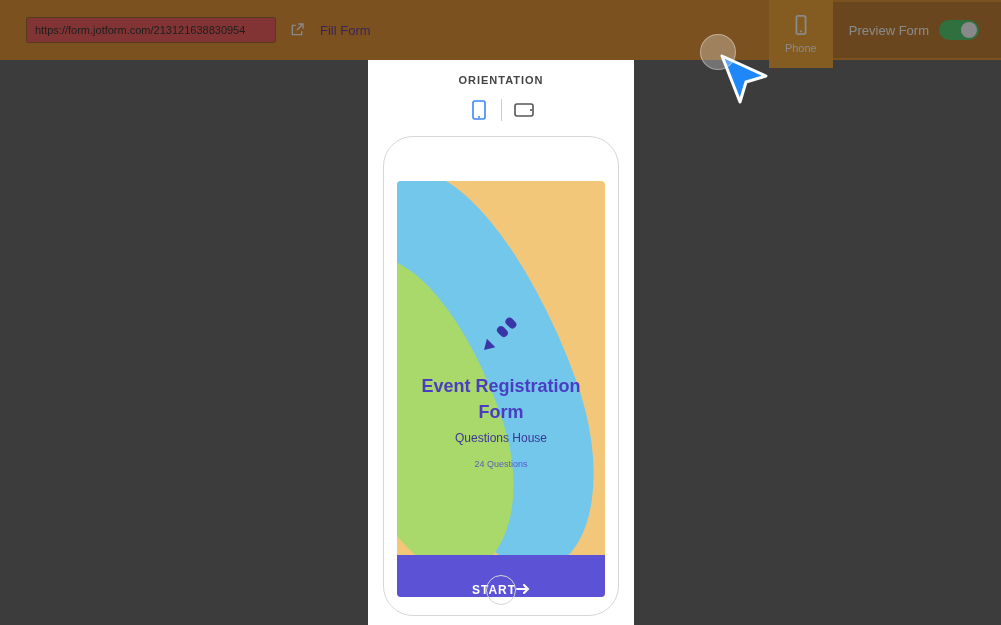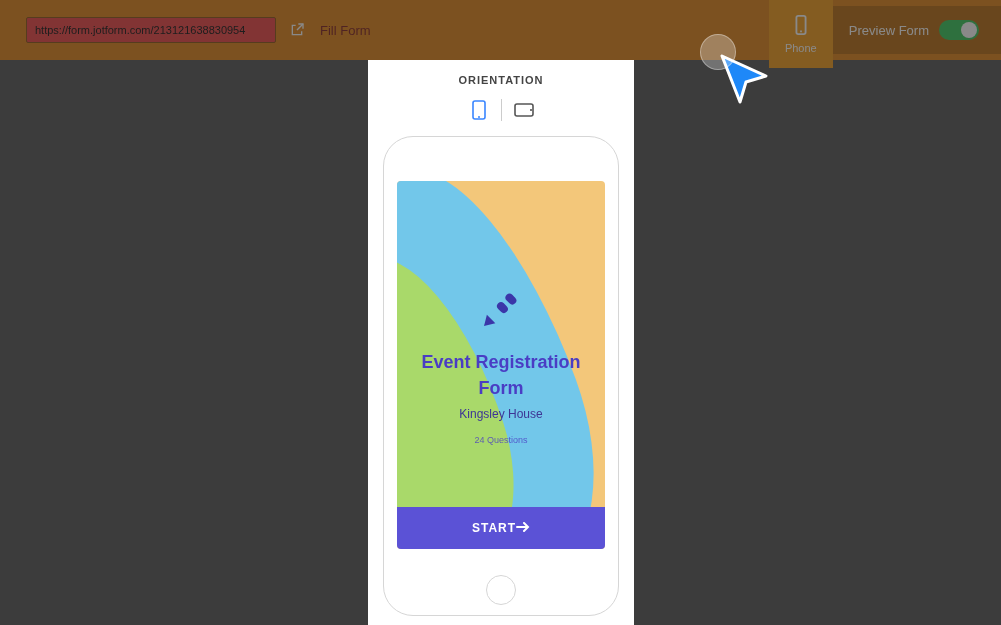--- a/index.html
+++ b/index.html
@@ -33,39 +33,39 @@
     padding: 0 8px;
     border-radius: 2px;
   }
   .open-ext {
     width: 18px; height: 18px;
     margin-left: 12px;
     display:flex;align-items:center;justify-content:center;
   }
   .fill-form-link {
     margin-left: 14px;
-    color: #7f1d1d; font-size: 13px;
+    color: #4c1d95; font-size: 13px;
   }
   .spacer { flex:1; }
   .device-tabs { display:flex; height:60px; }
   .device-tab {
     width: 64px; height:68px;
     display:flex; flex-direction:column; align-items:center; justify-content:center;
     gap:4px; font-size:11px; color:#fff;
     background:#b96c11;
     cursor:pointer;
   }
   .device-tab.active { background:#f49b1a; }
   .device-tab svg { width:22px; height:22px; }
   .preview-wrap {
     display:flex; align-items:center; gap:10px;
     padding: 0 22px 0 16px;
     color:#fff; font-size:13px;
     background:#b96c11;
-    height:48px;
+    height:56px;
   }
   .toggle {
     width:40px; height:20px; border-radius:20px; background:#37c759;
     position:relative;
   }
   .toggle .knob {
     position:absolute; right:2px; top:2px; width:16px; height:16px;
     border-radius:50%; background:#fff;
   }
 
@@ -95,21 +95,21 @@
     margin-top:14px;
     width:236px; height:480px;
     border:1.5px solid #d6d6d6;
     border-radius:30px;
     position:relative;
     overflow:hidden;
     display:flex; flex-direction:column; align-items:center;
   }
   .phone-top { height:44px; width:100%; }
   .phone-screen {
-    width:208px; height:368px;
+    width:208px; height:416px;
     border-radius:4px;
     overflow:hidden;
     position:relative;
     background:#f3c77a;
   }
   .blob-green {
     position:absolute; left:-60px; top:70px; width:160px; height:330px;
     background:#a9d96a; border-radius:50% 50% 50% 50% / 40% 60% 40% 60%;
     transform:rotate(-18deg);
   }
@@ -125,21 +125,21 @@
     text-align:center;
     padding:0 10px;
   }
   .form-logo { margin-bottom:12px; }
   .form-title { color:#4a3dc4; font-size:18px; font-weight:600; line-height:1.45; max-width:160px; }
   .form-subtitle { margin-top:6px; color:#3d3595; font-size:12px; }
   .form-qcount { margin-top:14px; color:#4a3dc4; font-size:9px; opacity:.8; }
   .start-bar {
     position:absolute; left:0; right:0; bottom:0; height:42px;
     background:#5b52d6; color:#fff;
-    display:flex; align-items:center; justify-content:center; 
+    display:flex; align-items:flex-end; justify-content:center; 
     font-size:12px; letter-spacing:1px; font-weight:600;
     cursor:pointer;
   }
   .home-btn {
     position:absolute; bottom:10px; left:50%; transform:translateX(-50%);
     width:30px; height:30px; border:1.5px solid #d6d6d6; border-radius:50%;
   }
 
   .cursor-overlay {
     position:absolute;
@@ -218,21 +218,21 @@
         <span class="form-logo">
           <svg width="48" height="48" viewBox="0 0 48 48">
             <g transform="rotate(45 24 24)">
               <rect x="18" y="6" width="12" height="8" rx="4" fill="#3b36a8"></rect>
               <rect x="18" y="18" width="12" height="8" rx="4" fill="#3b36a8"></rect>
               <polygon points="18,38 30,38 24,48" fill="#3b36a8"></polygon>
             </g>
           </svg>
         </span>
         <div class="form-title">Event Registration Form</div>
-        <div class="form-subtitle">Kingsley House</div>
+        <div class="form-subtitle">Questions House</div>
         <div class="form-qcount">24 Questions</div>
       </div>
       <div class="start-bar">
         <span>START</span>
         <span>
           <svg width="14" height="10" viewBox="0 0 14 10" fill="none" stroke="#fff" stroke-width="2" stroke-linecap="round">
               <line x1="1" y1="5" x2="11" y2="5"></line>
               <polyline points="8,1 12,5 8,9"></polyline>
             </svg>
         </span>

